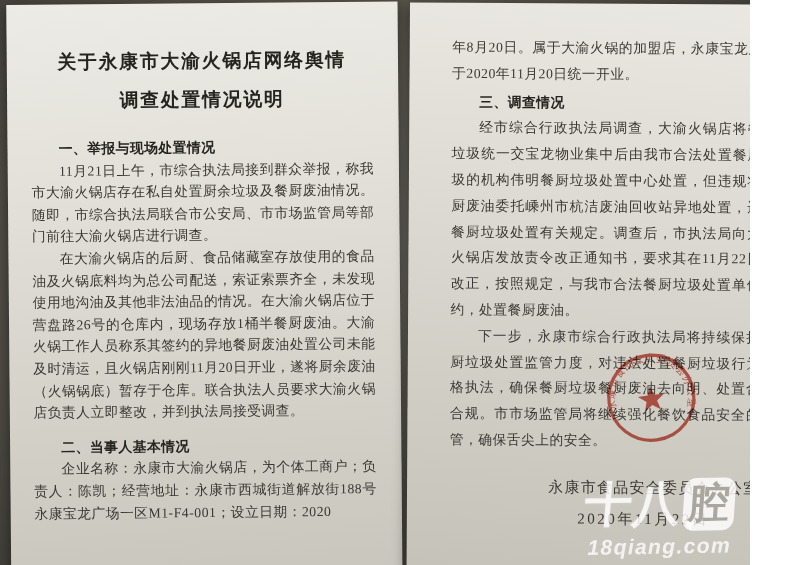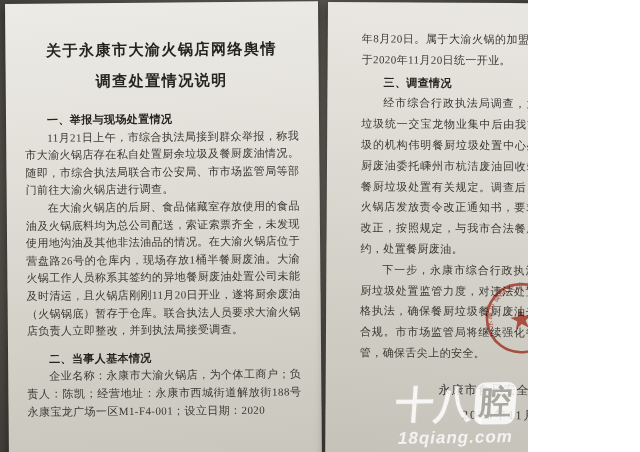--- a/index.html
+++ b/index.html
@@ -1,19 +1,19 @@
 <!DOCTYPE html>
 <html><head>
 <meta charset="utf-8">
 <style>
   html,body { margin:0; padding:0; }
   body { width:640px; height:452px; overflow:hidden; font-family:"Liberation Serif", serif; }
 
   .photo {
-    position:relative; width:528px; height:452px; overflow:hidden;
+    position:relative; width:600px; height:452px; overflow:hidden;
     background: radial-gradient(ellipse at 50% 45%, #6a675f 0%, #55524a 60%, #403e38 100%);
   }
 
   .page {
     position:absolute; box-sizing:border-box; color:#35332e;
     box-shadow: 0 3px 10px rgba(0,0,0,0.5);
   }
   .page-left {
     left:5px; top:4px; width:313px; height:452px;
     transform: rotate(-0.5deg); transform-origin: top left;

